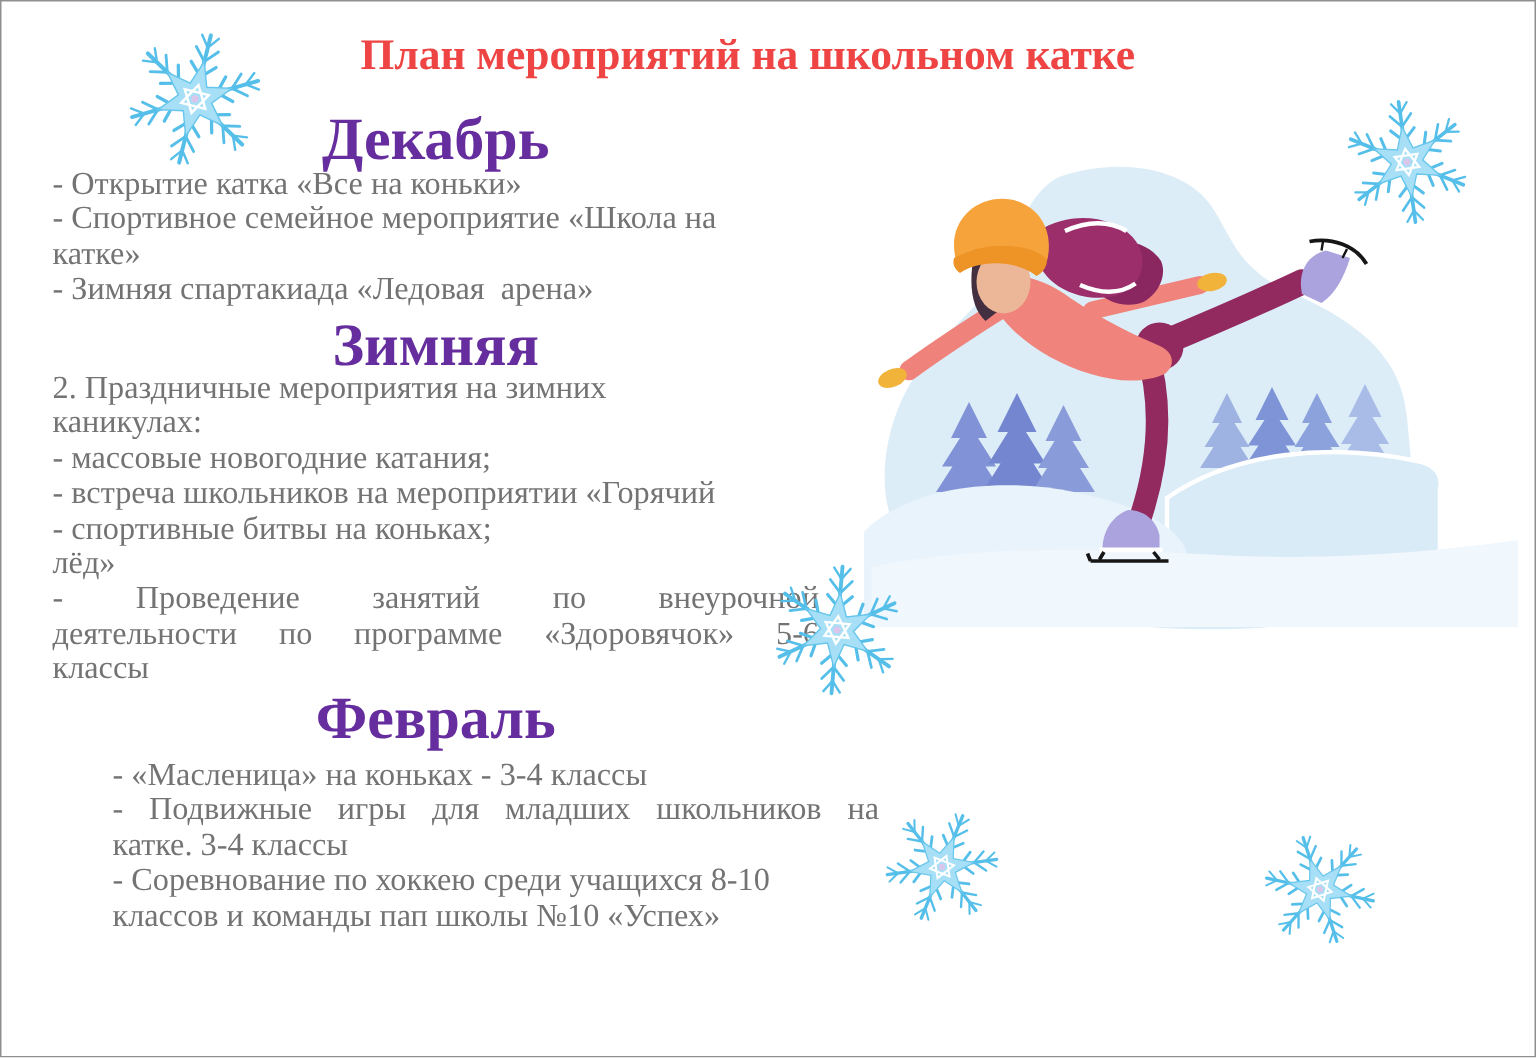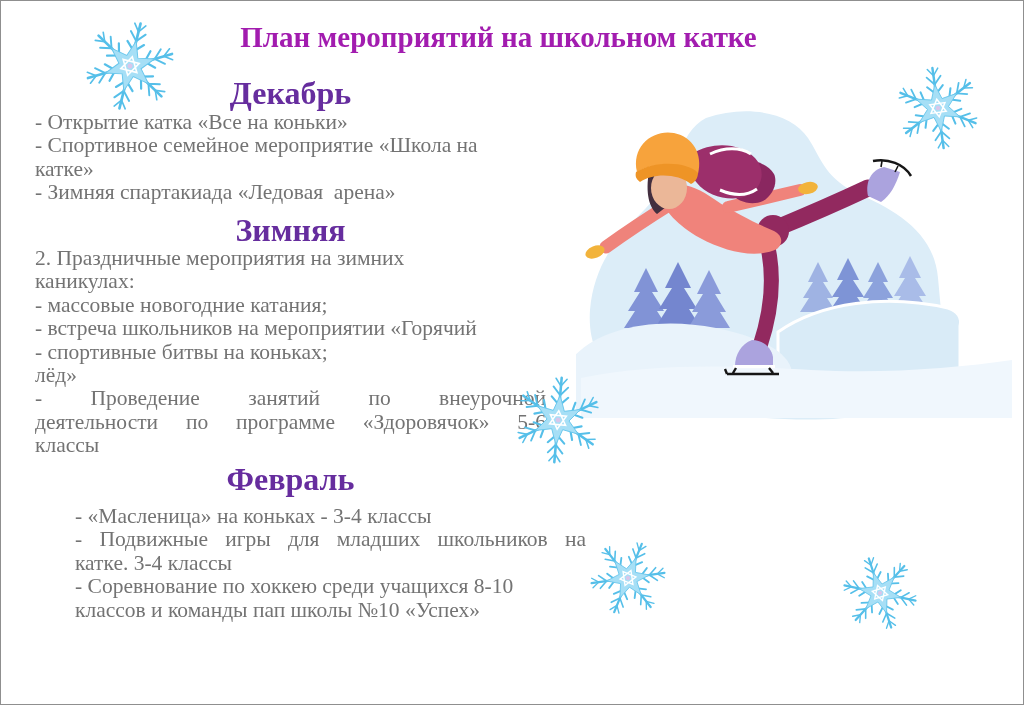--- a/index.html
+++ b/index.html
@@ -3,26 +3,26 @@
 <meta charset="utf-8">
 <style>
   html,body{margin:0;padding:0;background:#fff;}
   #page{
     position:relative;width:1024px;height:705px;overflow:hidden;
     background:#ffffff;border:1px solid #8f8f8f;box-sizing:border-box;
     font-family:"Liberation Serif","DejaVu Serif",serif;
   }
   .title{
     position:absolute;top:20px;left:0;width:995px;text-align:center;
-    font-size:29px;font-weight:bold;color:#a21caf;line-height:32px;
+    font-size:29px;font-weight:bold;color:#ef4444;line-height:32px;
   }
   .col{position:absolute;left:34px;width:511px;}
   .month-heading{
     position:absolute;left:34px;width:511px;text-align:center;
-    font-size:32px;font-weight:bold;color:#662d9e;line-height:36px;
+    font-size:40px;font-weight:bold;color:#662d9e;line-height:36px;
   }
   .line{
     font-size:21.5px;color:#737373;line-height:23.4px;white-space:pre;
   }
   .line.just{white-space:normal;text-align:justify;text-align-last:justify;}
   #l-dec{top:110px;} #l-jan{top:246px;} #l-feb{top:504px;margin-left:40px;}
   #h-dec{top:74px;} #h-jan{top:211px;} #h-feb{top:460px;}
   .list{position:absolute;}
   svg{display:block;}
   #skater-svg{position:absolute;left:575px;top:108px;z-index:1;}

